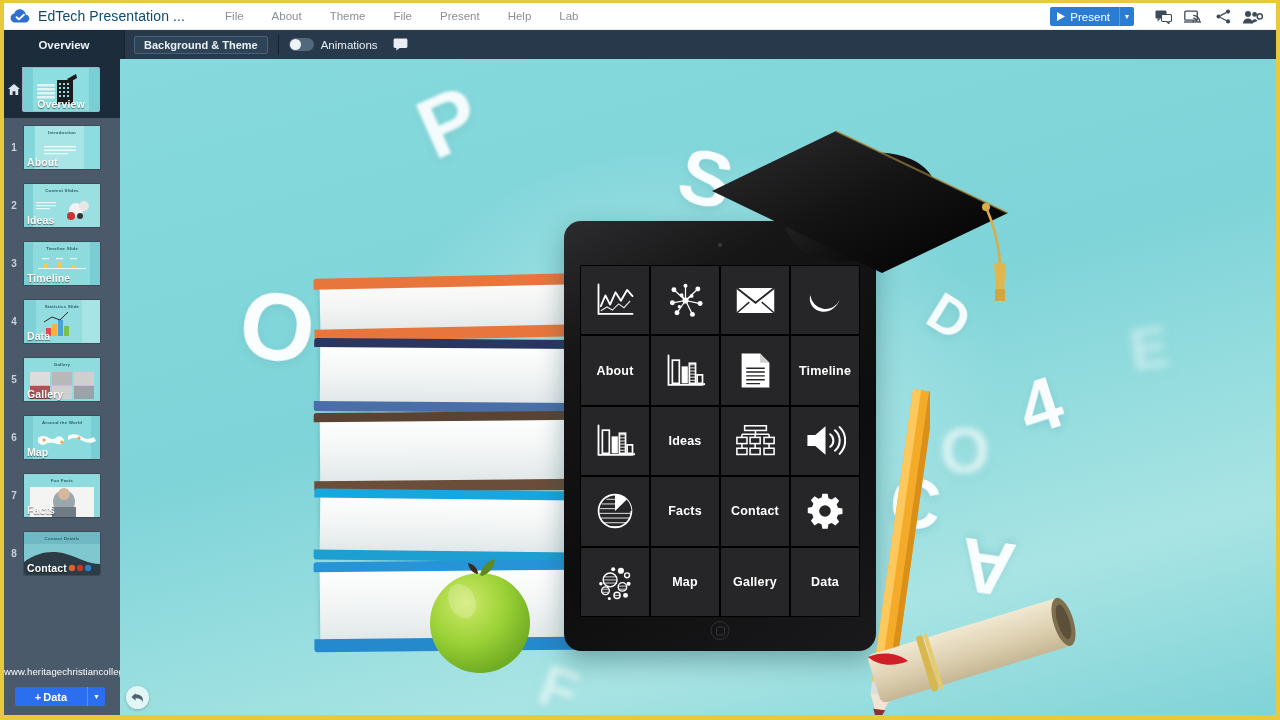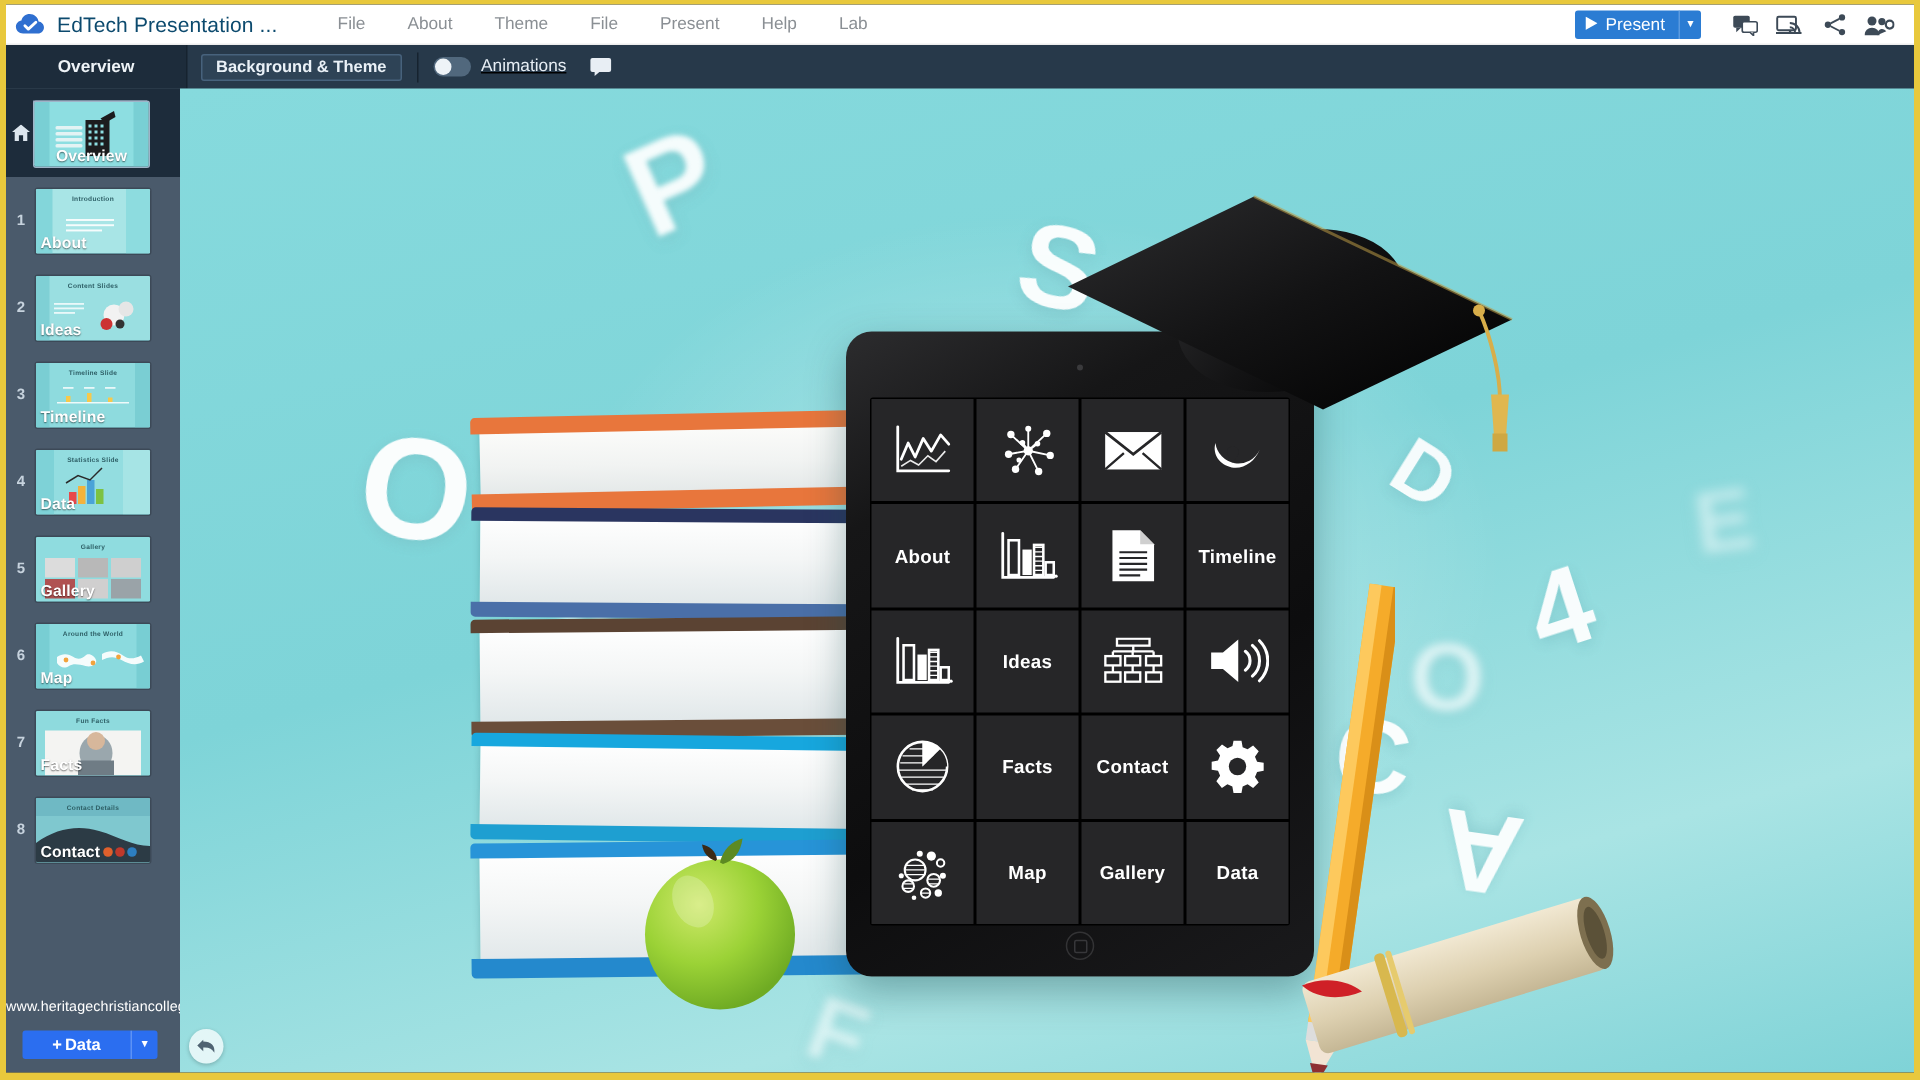--- a/index.html
+++ b/index.html
@@ -65,21 +65,21 @@
     color:#eef3f7; font-size:11.5px; font-weight:bold; cursor:pointer;
   }
   .tb-sep{ width:1px; height:29px; background:#16232f; }
   .bg-theme{
     margin-left:9px; height:18px; padding:0 9px;
     border:1px solid #47627c; border-radius:2px;
     background:#2e4356; color:#eaf1f7; font-size:11px; font-weight:bold;
     display:flex; align-items:center; cursor:pointer;
   }
   .tb-divider{ width:1px; height:20px; background:#16232f; margin:0 10px; }
-  .anim-wrap{ display:flex; align-items:flex-start; gap:7px; cursor:pointer;text-decoration:underline; }
+  .anim-wrap{ display:flex; align-items:flex-end; gap:7px; cursor:pointer; }
   .switch{
     width:25px; height:13px; border-radius:7px; background:#51687d;
     position:relative;
   }
   .switch .knob{
     position:absolute; left:1px; top:1px; width:11px; height:11px;
     border-radius:50%; background:#eef3f7;
   }
   .anim-label{ color:#e7eef5; font-size:11.5px; }
   .comment-icon{ margin-left:15px; cursor:pointer; display:flex; align-items:center; }

